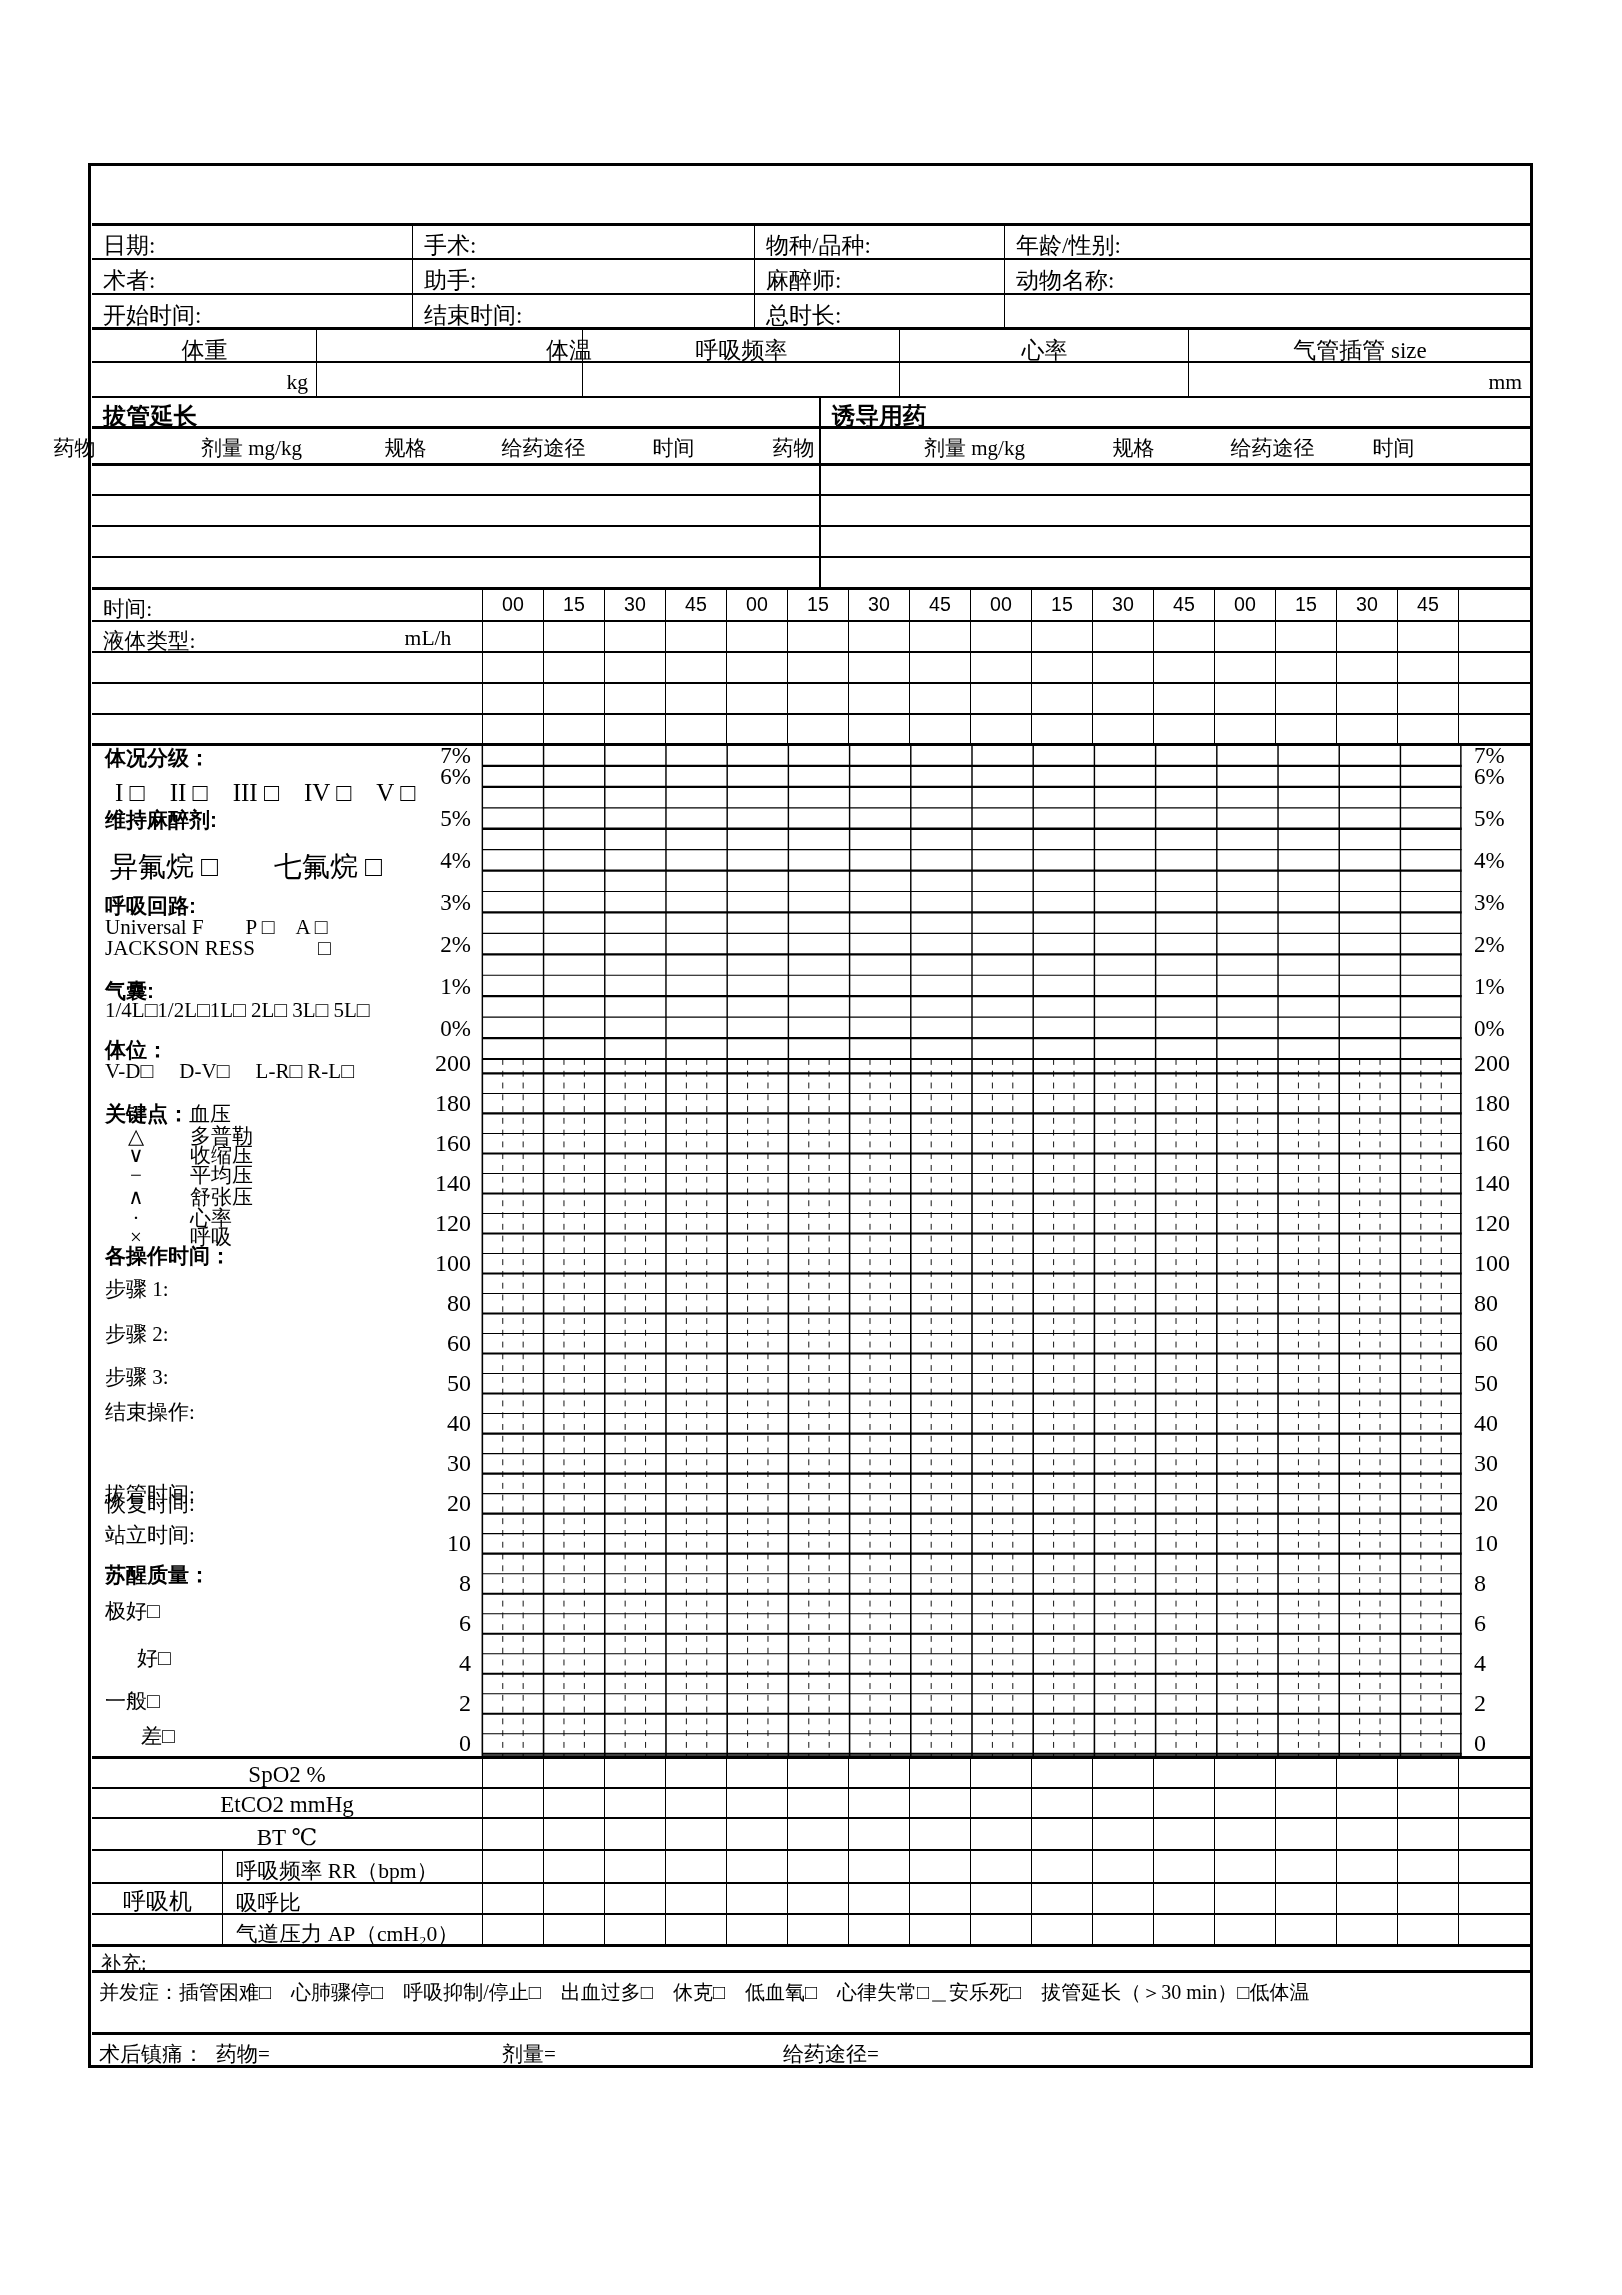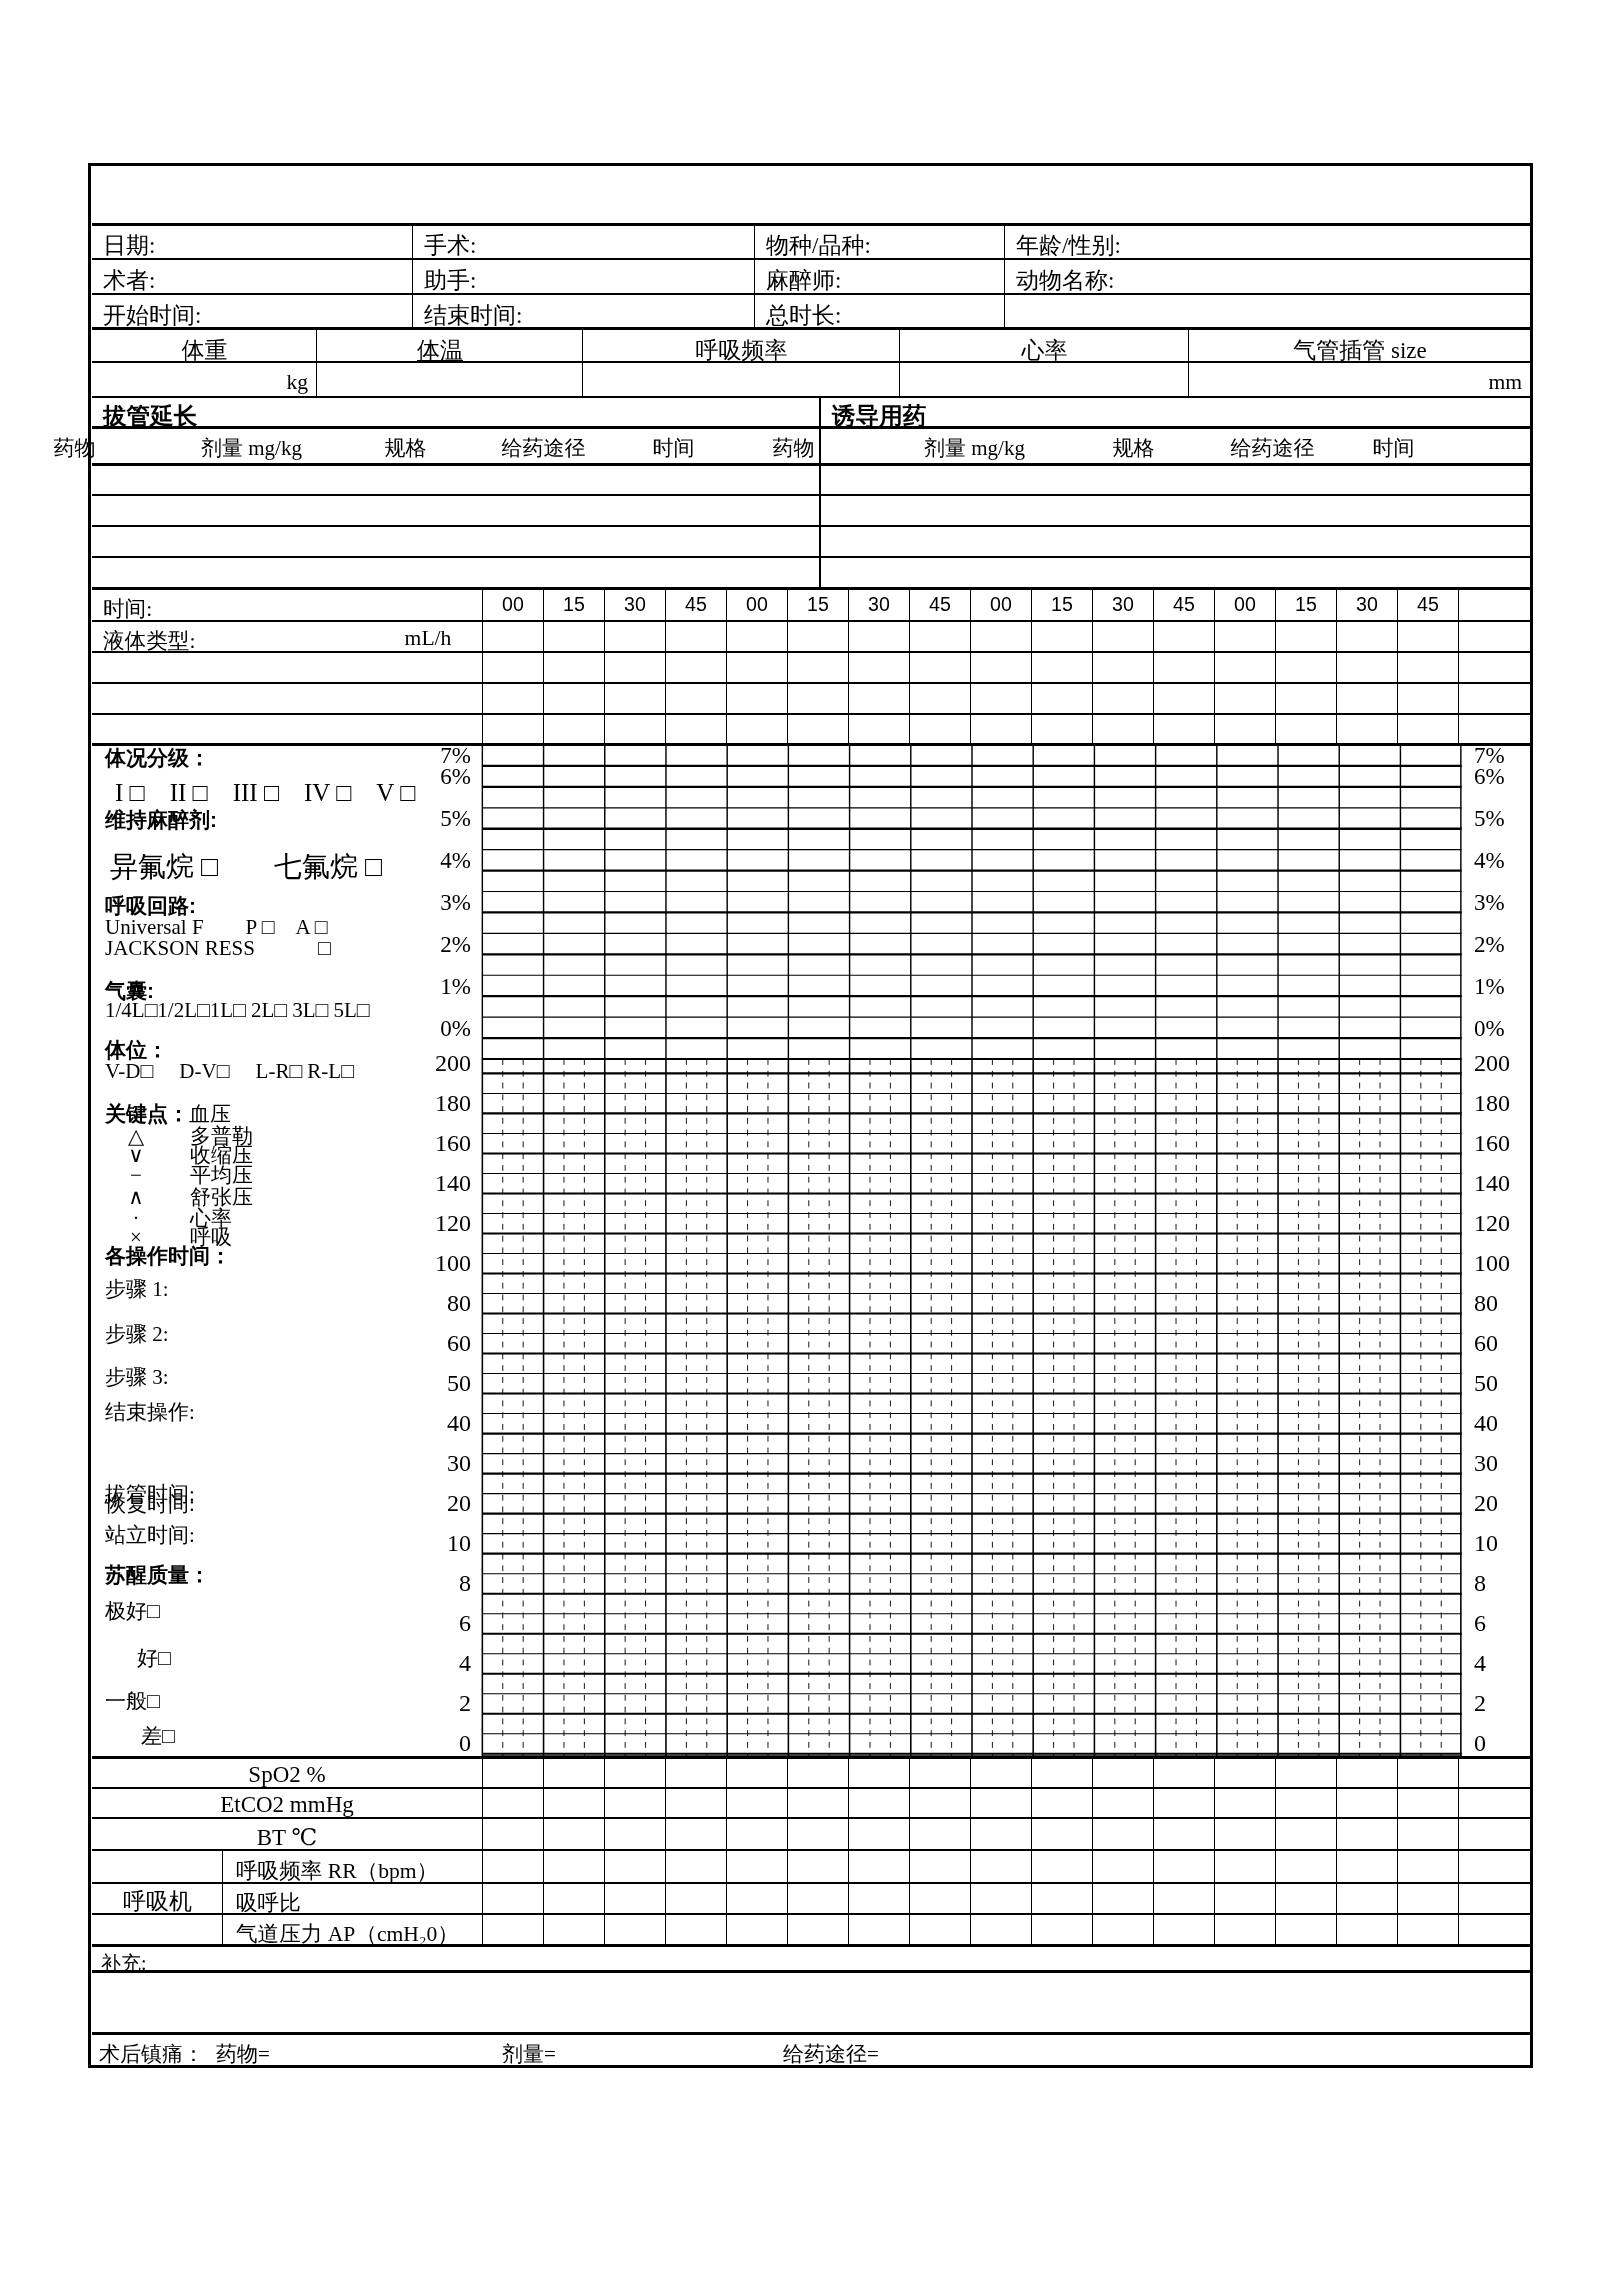--- a/index.html
+++ b/index.html
@@ -30,21 +30,21 @@
 <div class="lbl" style="left:1016px;top:230px;font-size:23px;">年龄/性别:</div>
 <div class="lbl" style="left:103px;top:265px;font-size:23px;">术者:</div>
 <div class="lbl" style="left:424px;top:265px;font-size:23px;">助手:</div>
 <div class="lbl" style="left:766px;top:265px;font-size:23px;">麻醉师:</div>
 <div class="lbl" style="left:1016px;top:265px;font-size:23px;">动物名称:</div>
 <div class="lbl" style="left:103px;top:300px;font-size:23px;">开始时间:</div>
 <div class="lbl" style="left:424px;top:300px;font-size:23px;font-family:Liberation Serif, serif;">结束时间:</div>
 <div class="lbl" style="left:766px;top:300px;font-size:23px;">总时长:</div>
 
 <div class="lbl" style="left:92px;width:225px;top:335px;text-align:center;font-size:23px;">体重</div>
-<div class="lbl" style="left:307px;width:266px;top:335px;text-align:center;font-size:23px;text-decoration:underline;">体温</div>
+<div class="lbl" style="left:326px;width:266px;top:335px;text-align:right;font-size:23px;">体温</div>
 <div class="lbl" style="left:583px;width:317px;top:335px;text-align:center;font-size:23px;">呼吸频率</div>
 <div class="lbl" style="left:900px;width:289px;top:335px;text-align:center;font-size:23px;">心率</div>
 <div class="lbl" style="left:1189px;width:342px;top:335px;text-align:center;font-size:23px;">气管插管 size</div>
 <div class="lbl" style="left:92px;width:216px;top:370px;text-align:right;font-size:21.6px;">kg</div>
 <div class="lbl" style="left:1309px;width:213px;top:370px;text-align:right;font-size:21.6px;">mm</div>
 
 <div class="lbl bold" style="left:103px;top:400px;font-size:23.6px;">拔管延长</div>
 <div class="lbl bold" style="left:832px;top:400px;font-size:23.6px;">诱导用药</div>
 
 <div class="lbl" style="left:103px;top:594px;font-size:21.6px;">时间:</div>
@@ -53,20 +53,21 @@
 
 <div class="lbl" style="left:92px;width:390px;top:1762px;text-align:center;font-size:23px;">SpO2 %</div>
 <div class="lbl" style="left:92px;width:390px;top:1792px;text-align:center;font-size:23px;">EtCO2 mmHg</div>
 <div class="lbl" style="left:92px;width:390px;top:1824px;text-align:center;font-size:23px;">BT  ℃</div>
 <div class="lbl" style="left:92px;width:131px;top:1886px;text-align:center;font-size:23px;">呼吸机</div>
 <div class="lbl" style="left:236px;top:1856px;font-size:21.6px;">呼吸频率 RR（bpm）</div>
 <div class="lbl" style="left:236px;top:1888px;font-size:21.6px;">吸呼比</div>
 <div class="lbl" style="left:236px;top:1919px;font-size:21.6px;">气道压力 AP（cmH₂0）</div>
 
 <div class="lbl" style="left:101px;top:1950px;font-size:20px;">补充:</div>
+<div class="lbl" style="left:99px;top:1979px;font-size:20px;">并发症：插管困难□　心肺骤停□　呼吸抑制/停止□　出血过多□　休克□　低血氧□　心律失常□＿安乐死□　拔管延长（＞30 min）□低体温</div>
 <div class="lbl" style="left:99px;top:2040px;font-size:21px;">术后镇痛：</div>
 <div class="lbl" style="left:216px;top:2040px;font-size:21px;">药物=</div>
 <div class="lbl" style="left:502px;top:2040px;font-size:21px;">剂量=</div>
 <div class="lbl" style="left:753px;top:2040px;font-size:21px;margin-left:30px;">给药途径=</div>
 
 <svg id="chart-grid" style="left:482px;top:745px;" width="980" height="1012" viewBox="0 0 1497 1547">
       <line x1="0" y1="32" x2="1497" y2="32" stroke="#000" stroke-width="3.5"></line>
       <line x1="0" y1="64" x2="1497" y2="64" stroke="#000" stroke-width="3.5"></line>
       <line x1="0" y1="128" x2="1497" y2="128" stroke="#000" stroke-width="3.5"></line>
       <line x1="0" y1="192" x2="1497" y2="192" stroke="#000" stroke-width="3.5"></line>

